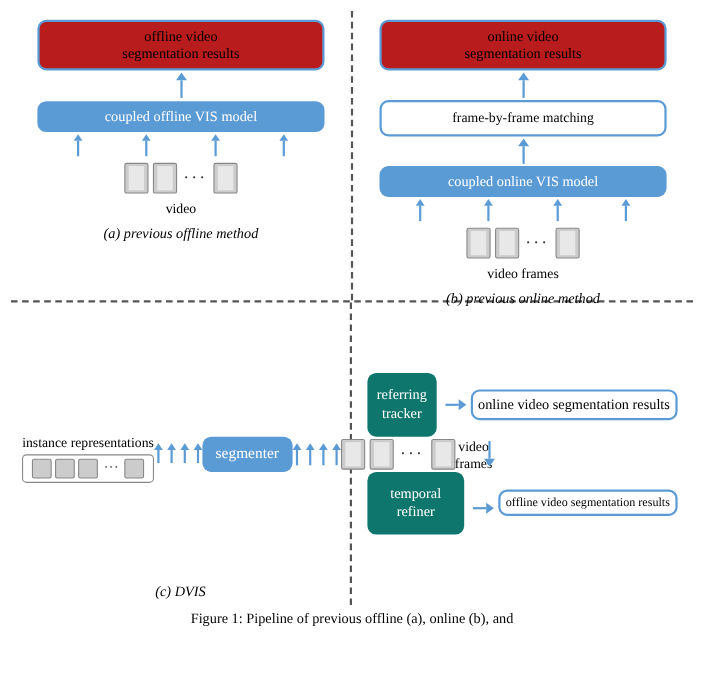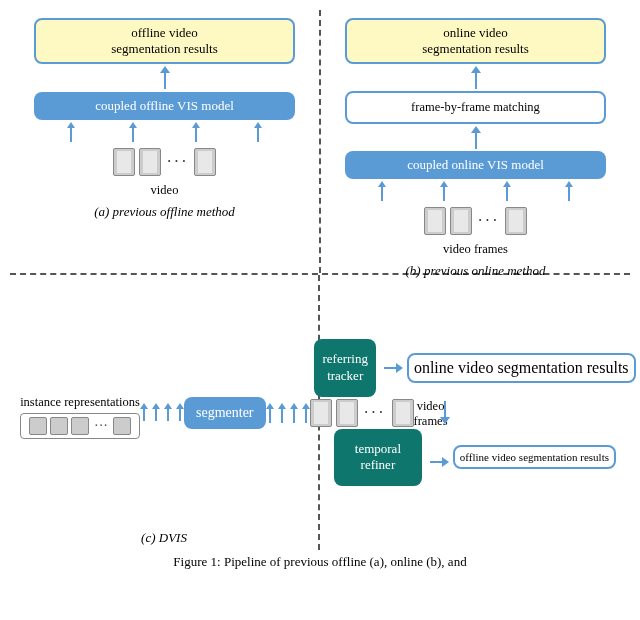--- a/index.html
+++ b/index.html
@@ -168,21 +168,21 @@
     .single-up-arrow .head {
       width: 0;
       height: 0;
       border-left: 4px solid transparent;
       border-right: 4px solid transparent;
       border-bottom: 6px solid #5b9bd5;
     }
 
     
     .result-box {
-      background: #fef9c3;
+      background: #b91c1c;
       border: 2px solid #5b9bd5;
       border-radius: 8px;
       padding: 5px 14px;
       text-align: center;
       font-size: 13px;
       color: #000;
       white-space: nowrap;
     }
 
     .small-result-box {
@@ -458,21 +458,21 @@
         <div style="display:flex; align-items:center; gap:8px; width:100%; justify-content:center; margin-bottom:4px;">
           <div class="blue-box-sm" style="padding:12px 8px; font-size:13px; line-height:1.3;">referring
 tracker</div>
           <div style="display:flex; flex-direction:column; gap:0; align-items:flex-start;">
 
             <div style="display:flex; align-items:center; gap:4px;">
               <div class="h-arrow">
                 <div class="h-arrow-line"></div>
                 <div class="h-arrow-head"></div>
               </div>
-              <div class="small-result-box" style="font-size:16px; padding:4px 5px; white-space:nowrap;">online video
+              <div class="small-result-box" style="font-size:13px; padding:4px 5px; white-space:nowrap;">online video
 segmentation
 results</div>
             </div>
           </div>
         </div>
 
         <div class="v-arrow-down-full" style="margin-left:-60px;">
           <div class="line"></div>
           <div class="head"></div>
         </div>

